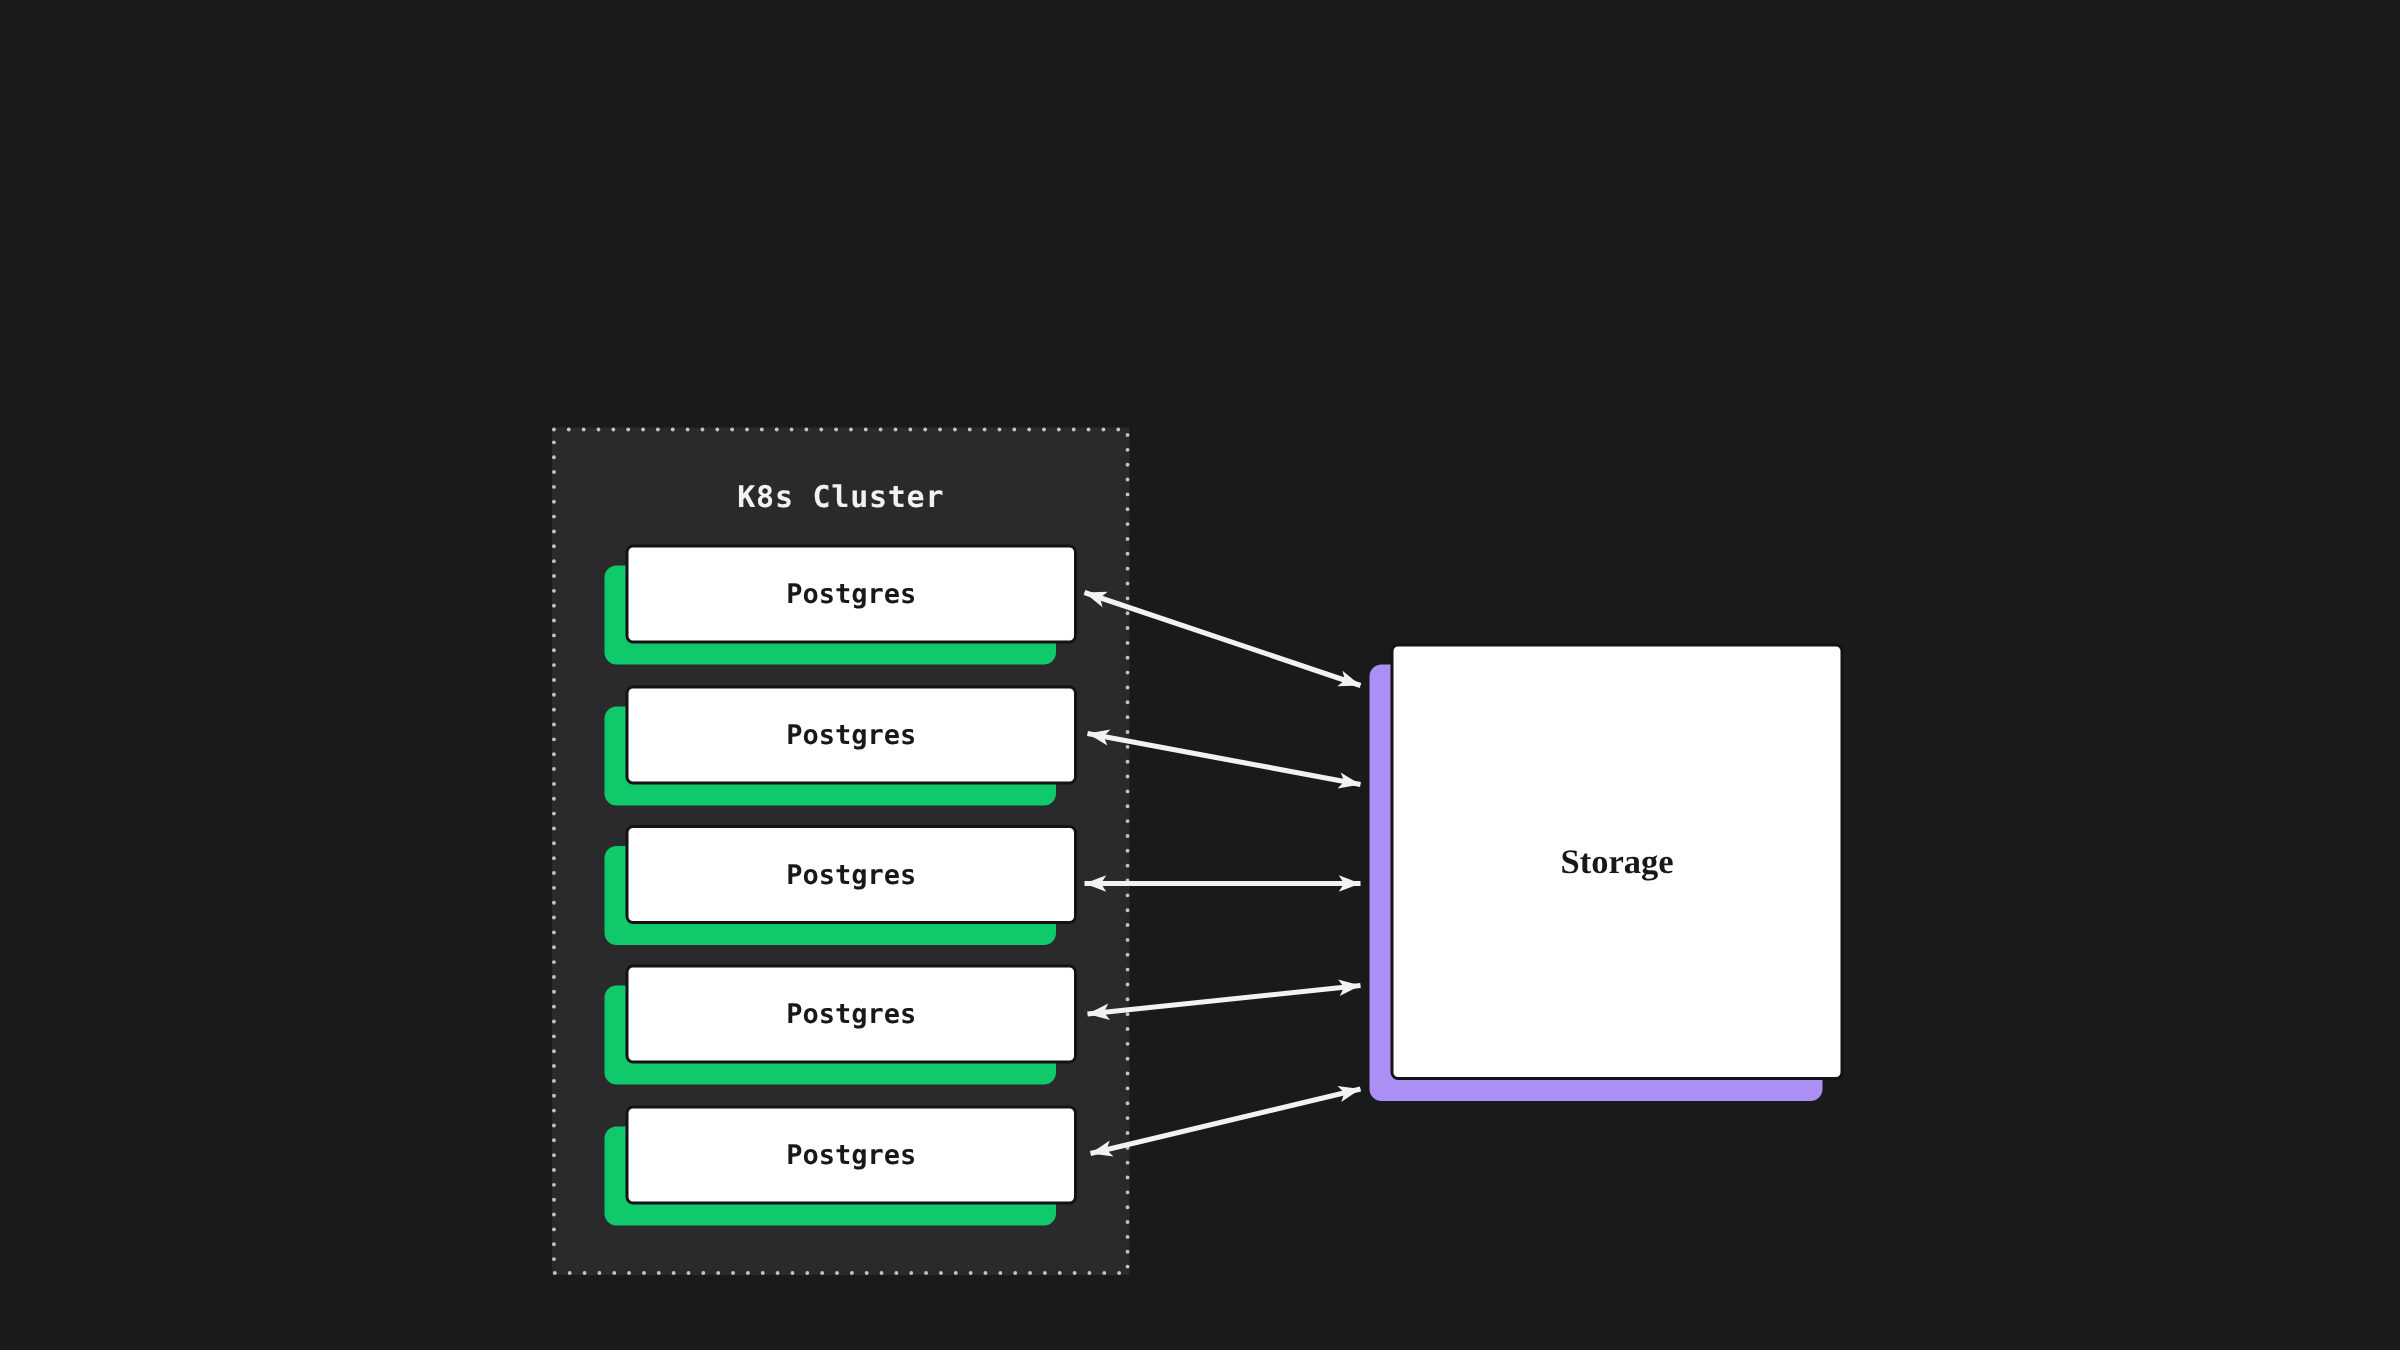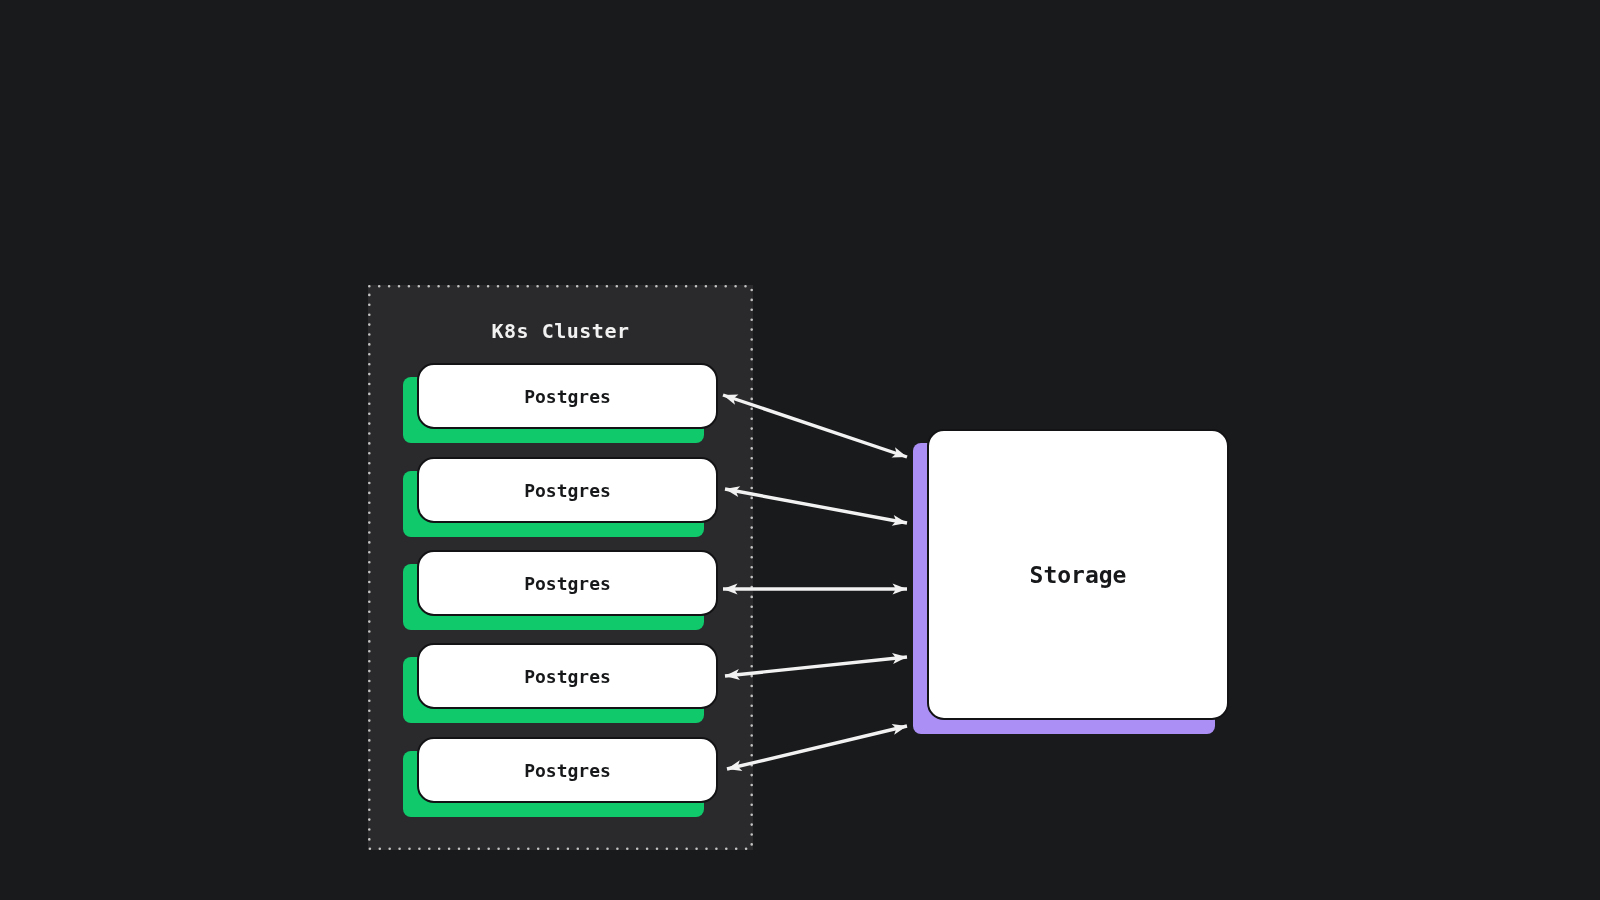--- a/index.html
+++ b/index.html
@@ -52,35 +52,35 @@
     width: 100%; height: 100%;
     border-radius: 8px;
   }
   .node.pg .shadow { background: var(--node-accent); }
   .node.storage .shadow { background: var(--storage-accent); }
   .node .face {
     position: absolute;
     inset: 0;
     background: var(--node-face);
     border: 2px solid var(--node-border);
-    border-radius: 17px;
+    border-radius: 5px;
     display: flex;
     align-items: center;
     justify-content: center;
   }
   .node.pg {
     left: 417px;
     width: 301px; height: 66px;
   }
   .node.pg .face { font-size: 18px; font-weight: bold; color: var(--node-text); }
   .node.storage {
     left: 927px; top: 429px;
     width: 302px; height: 291px;
   }
-  .node.storage .face { font-size: 23px; font-weight: bold; color: var(--node-text); }
+  .node.storage .face { font-size: 23px; font-weight: bold; color: var(--node-text); font-family: Liberation Serif, serif; }
   .overlay {
     position: absolute;
     inset: 0;
     width: 1600px; height: 900px;
     pointer-events: none;
   }
   .dotted-rect {
     fill: none;
     stroke: var(--dots);
     stroke-width: 2.6;

